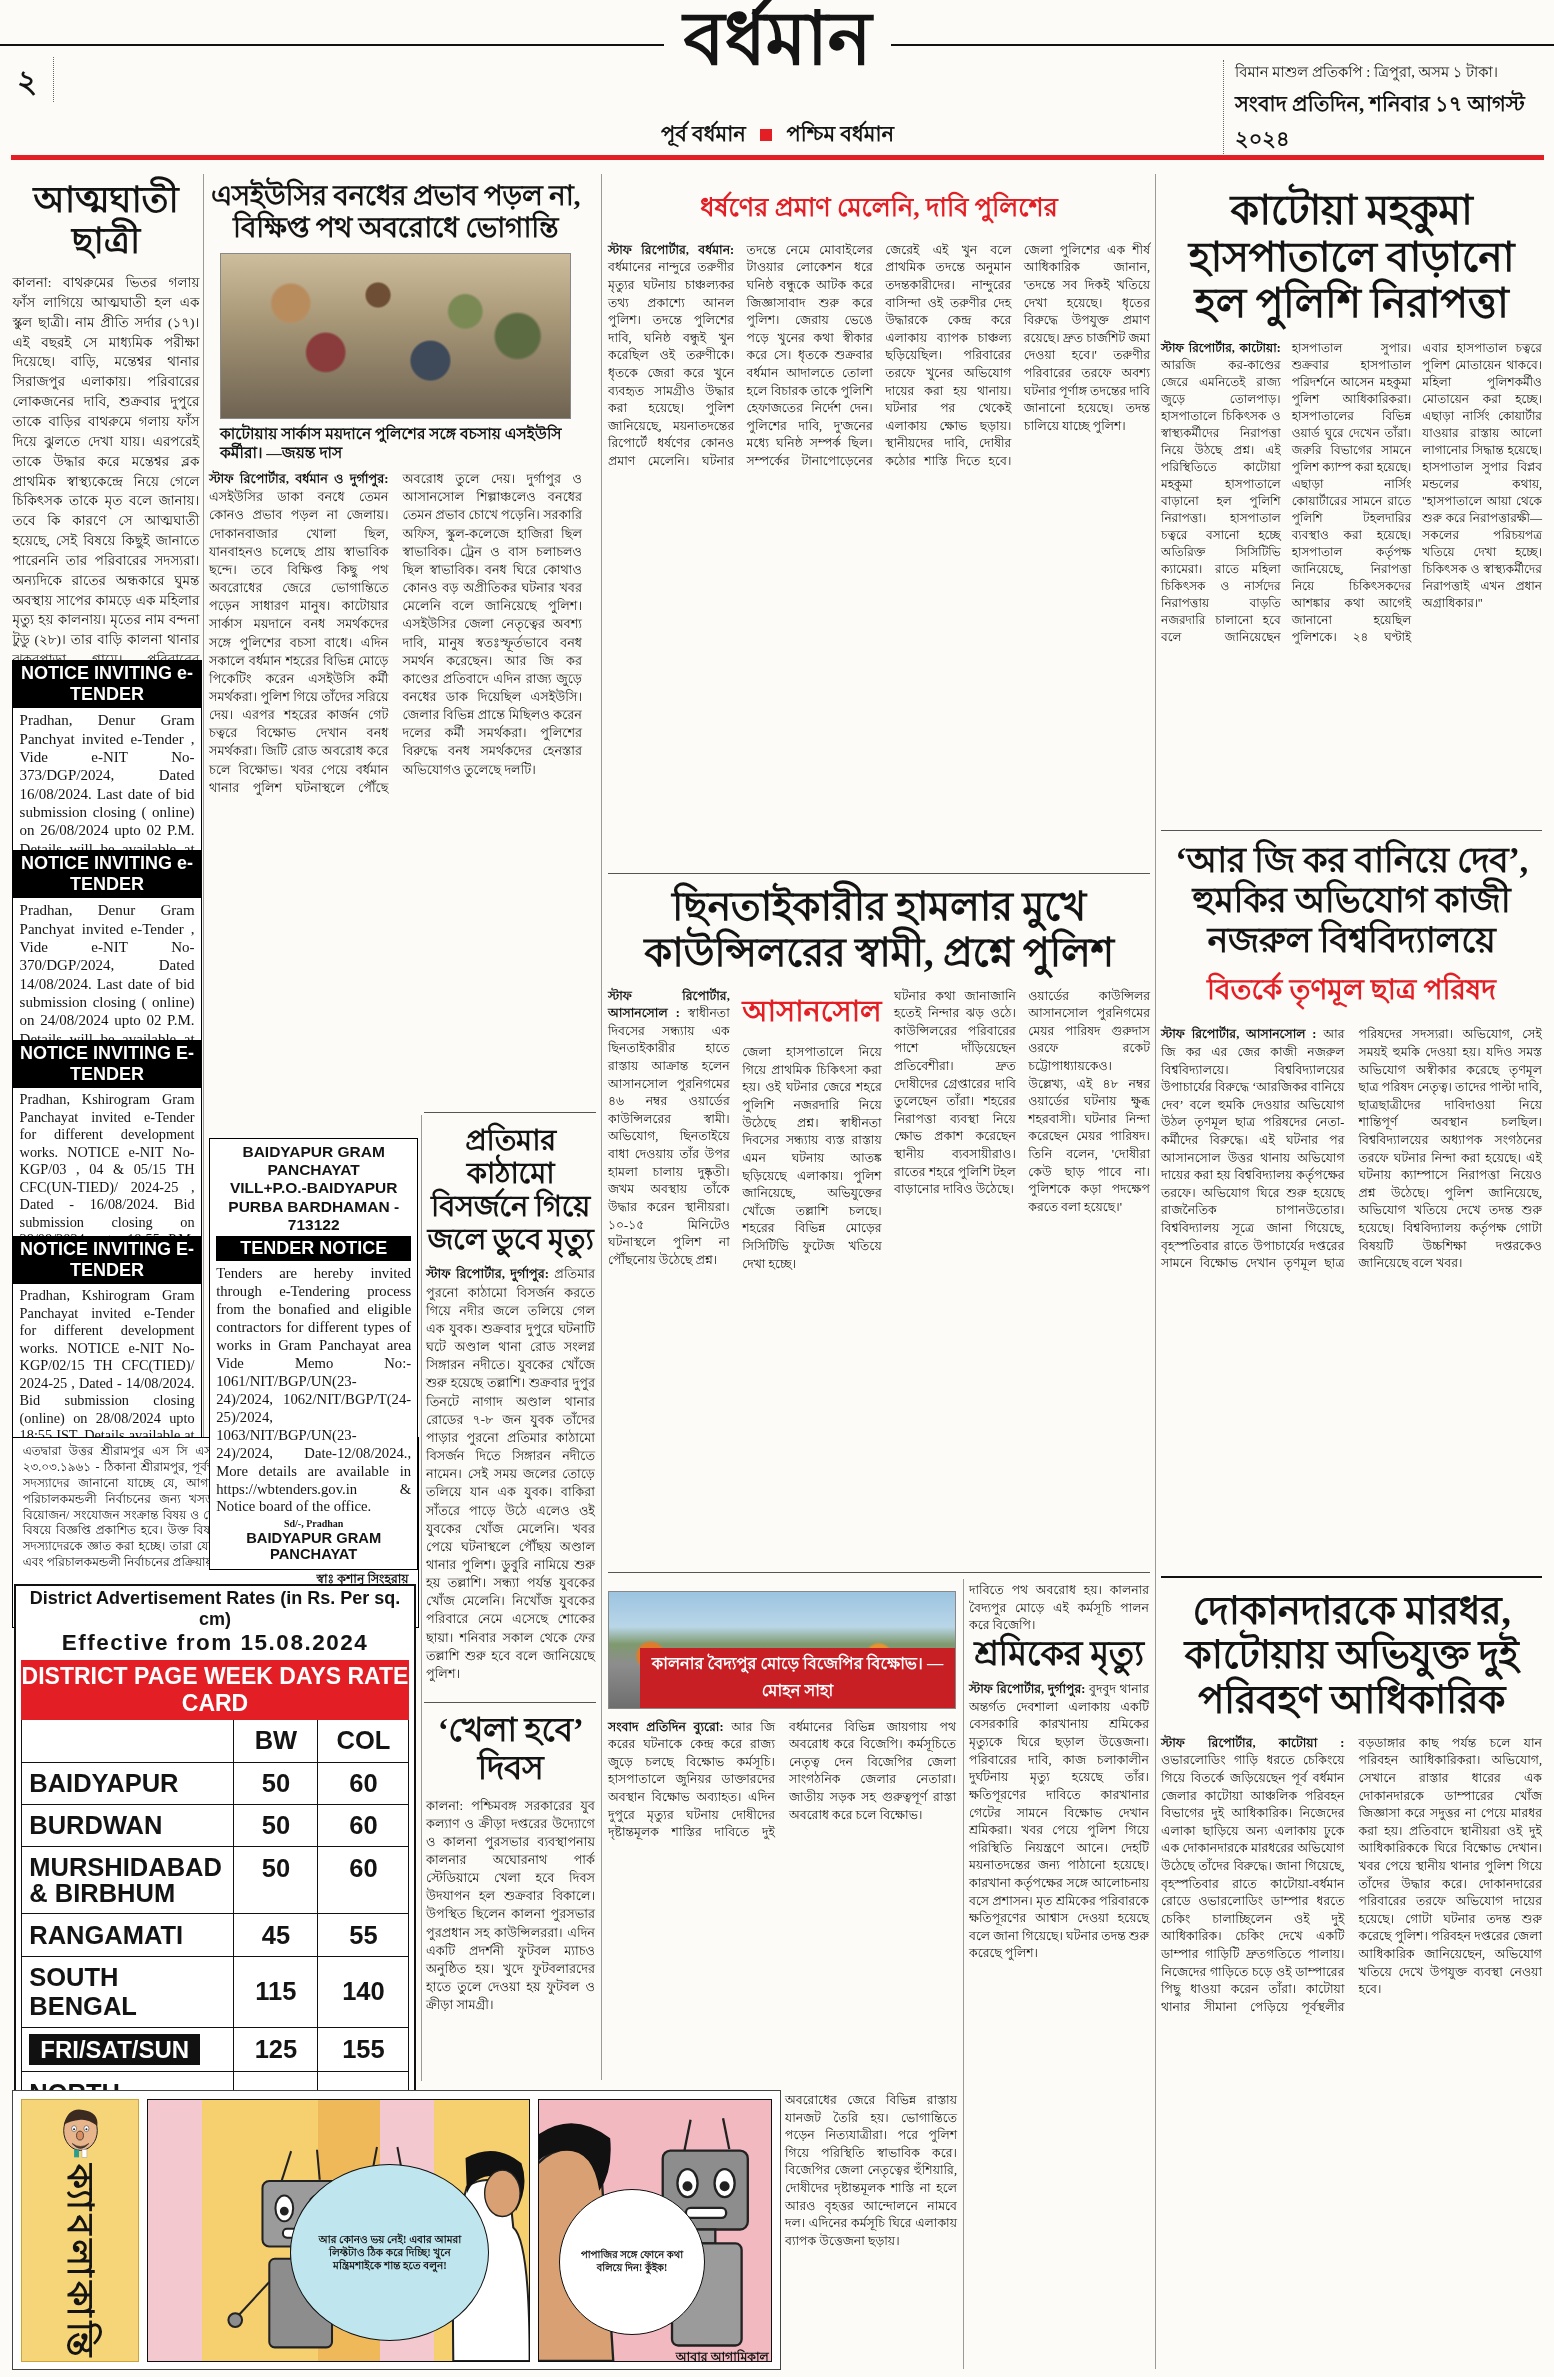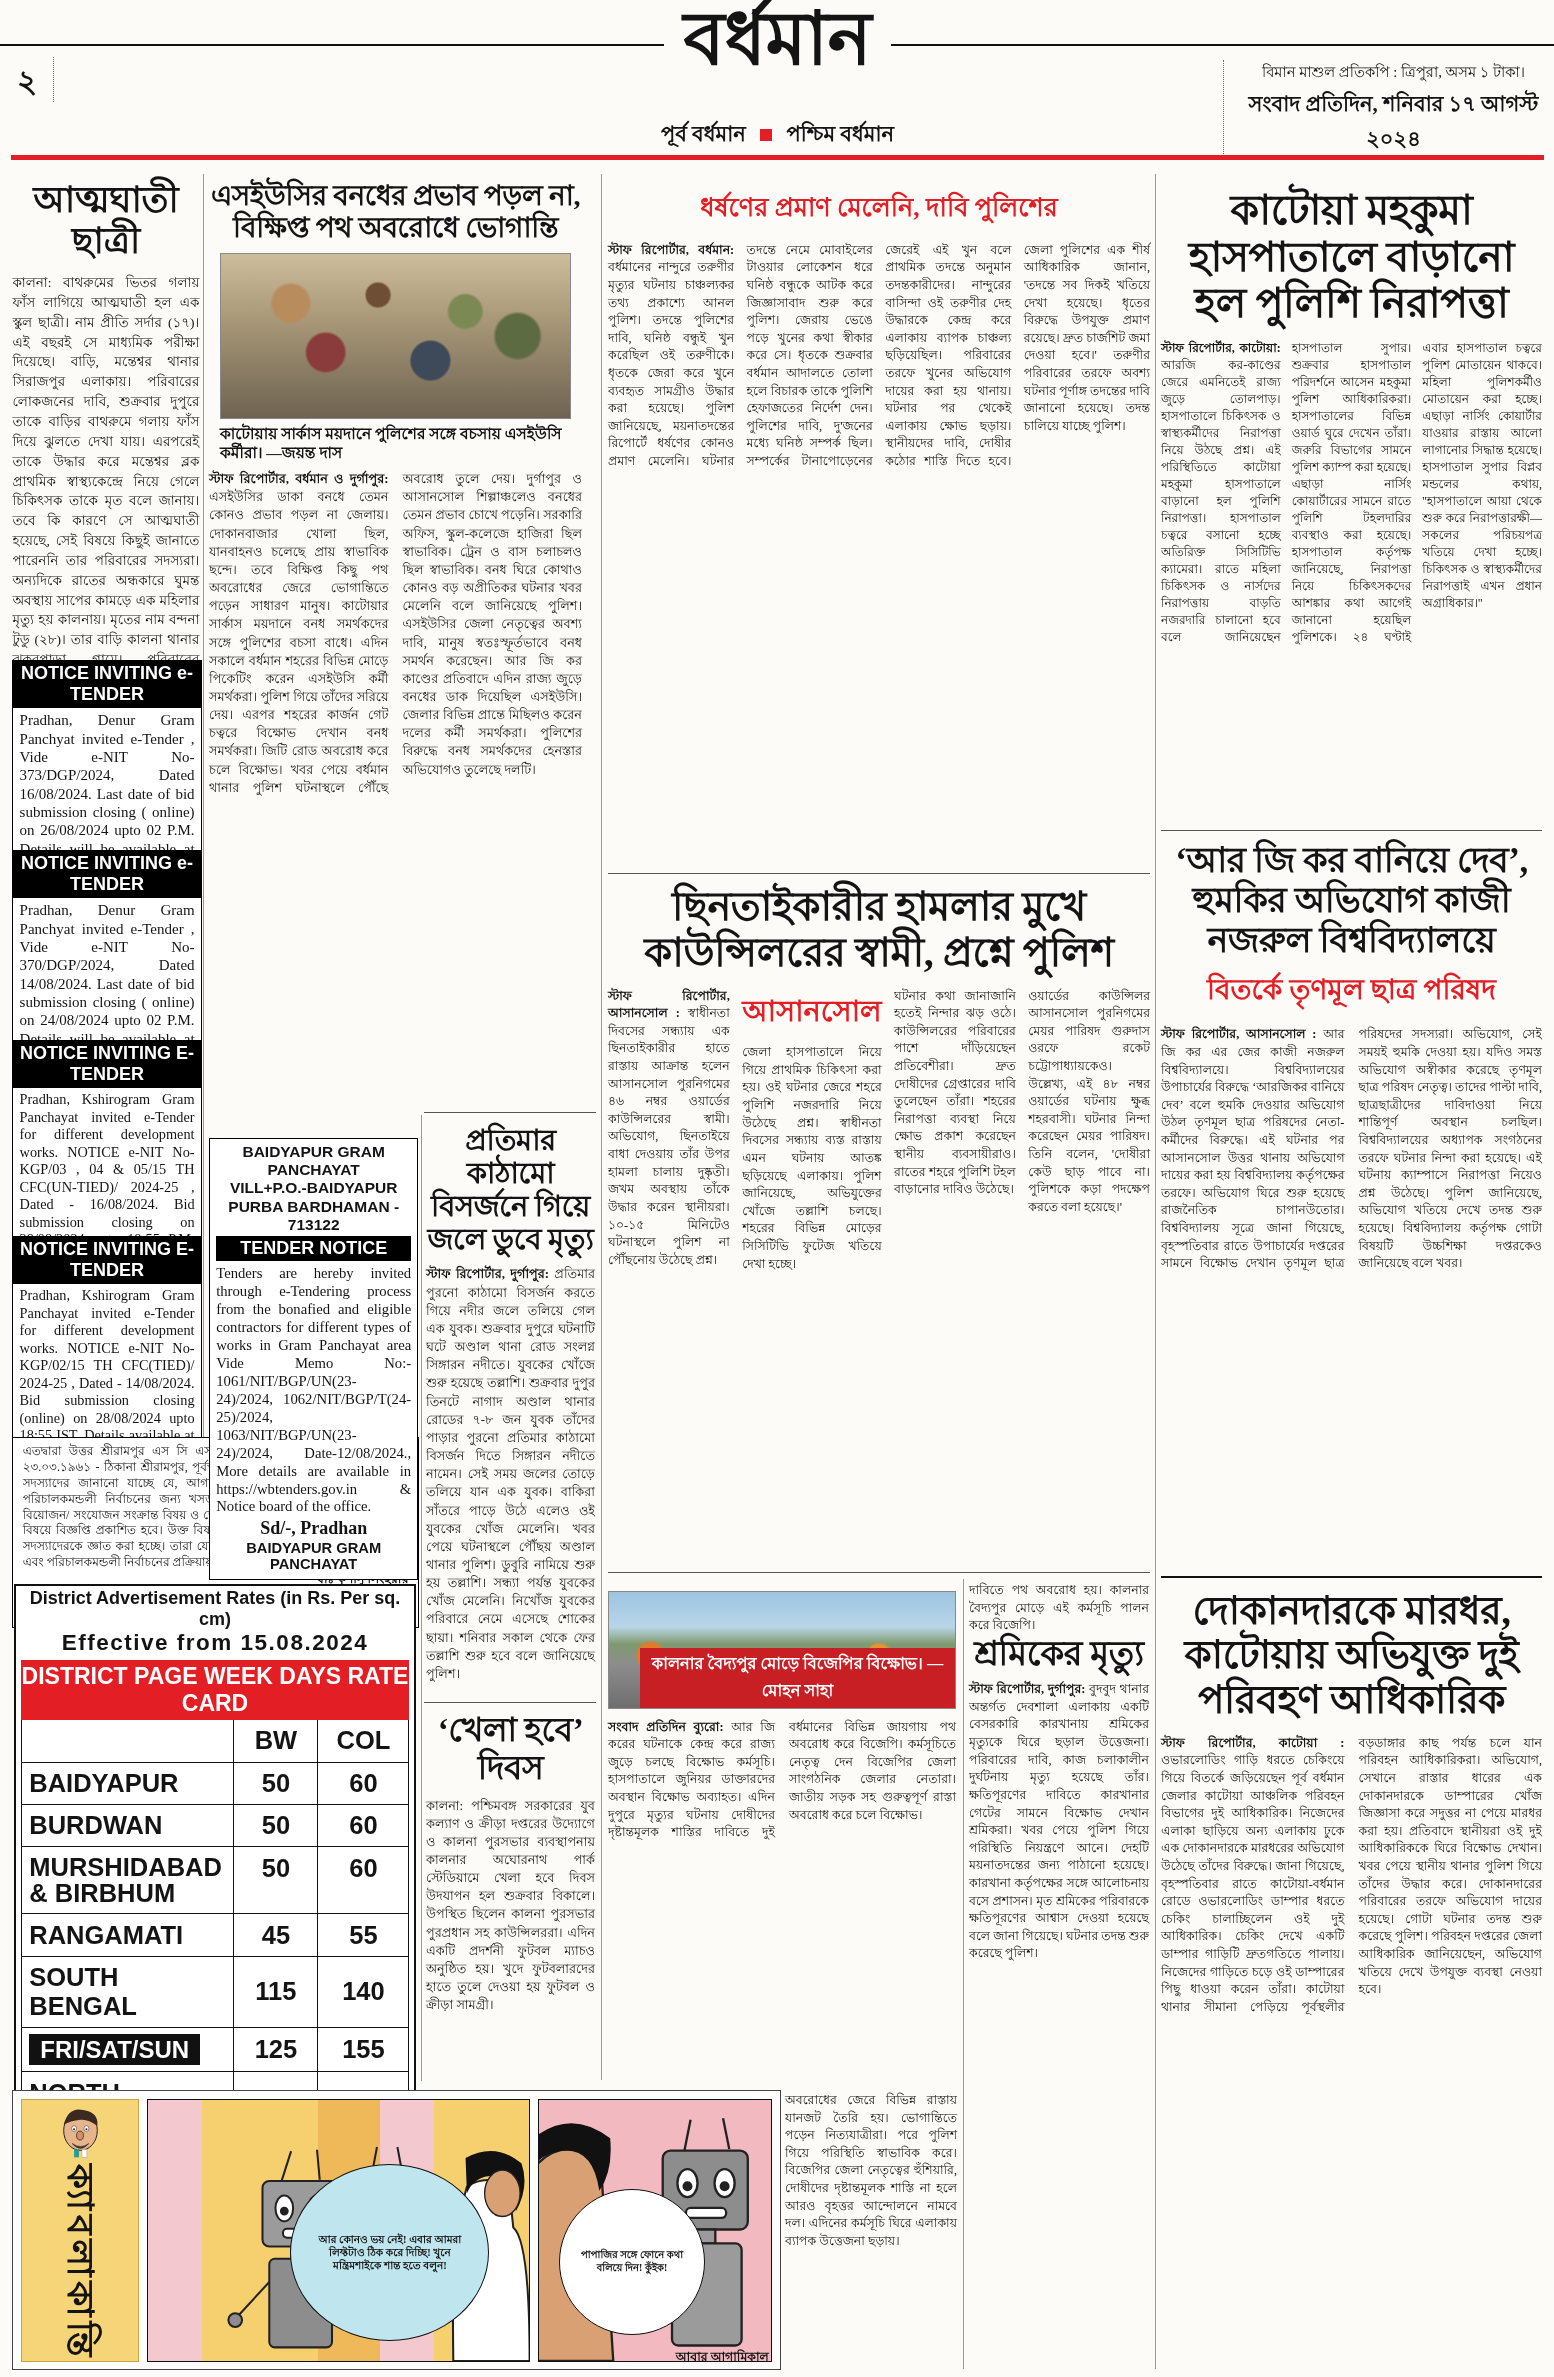--- a/index.html
+++ b/index.html
@@ -77,21 +77,21 @@
 
 <div class="sheet">
 
   <div class="abs" style="left:0;top:44px;width:1555px;height:1.5px;background:#111;"></div>
   <div class="abs headline" style="left:0;top:1.5px;width:1555px;font-size:74px;line-height:1;">
     <span style="background:#fcfbf7;padding:0 20px;">বর্ধমান</span>
   </div>
   <div class="abs dotted-r" style="left:17px;top:57px;width:36px;height:45px;font-size:31px;font-weight:bold;">
     <span>২</span>
   </div>
-  <div class="abs dotted-l" style="left:1223px;top:60px;width:317px;text-align:center;padding-left:11px;">
+  <div class="abs dotted-l" style="left:1223px;top:60px;width:317px;text-align:left;padding-left:11px;">
     <div style="font-size:14.7px;">বিমান মাশুল প্রতিকপি : ত্রিপুরা, অসম ১ টাকা।</div>
     <div style="font-size:21px;font-weight:bold;margin-top:3.1px;">সংবাদ প্রতিদিন,  শনিবার ১৭ আগস্ট ২০২৪</div>
   </div>
   <div class="abs" style="left:0;top:118px;width:1555px;text-align:center;font-size:21px;font-weight:bold;">
     <span>পূর্ব বর্ধমান</span>
     <span style="display:inline-block;width:11.6px;height:11.6px;background:#e31e24;margin:0 9.3px;"></span>
     <span>পশ্চিম বর্ধমান</span>
   </div>
   <div class="red-rule" style="left:11px;top:155px;width:1533px;height:5.4px;"></div>
 
@@ -206,21 +206,21 @@
   </div>
 
   <div class="abs tender-box" style="left:209px;top:1138px;width:195px;">
     <div class="sans" style="text-align:center;font-weight:bold;font-size:15.5px;line-height:1.18;">
       <div>BAIDYAPUR GRAM PANCHAYAT</div>
       <div>VILL+P.O.-BAIDYAPUR</div>
       <div>PURBA BARDHAMAN - 713122</div>
     </div>
     <div class="tender-head" style="margin:1.5px 0 3.9px;">TENDER NOTICE</div>
     <div class="tender-body" style="font-size:14.7px;">Tenders are hereby invited through e-Tendering process from the bonafied and eligible contractors for different types of works in Gram Panchayat area Vide Memo No:- 1061/NIT/BGP/UN(23-24)/2024, 1062/NIT/BGP/T(24-25)/2024, 1063/NIT/BGP/UN(23-24)/2024, Date-12/08/2024., More details are available in https://wbtenders.gov.in &amp; Notice board of the office.</div>
-    <div class="tender-sig" style="font-size:18px;">Sd/-, Pradhan</div>
+    <div class="tender-sig" style="font-size:10px;">Sd/-, Pradhan</div>
     <div class="tender-sig sans" style="font-size:14.7px;">BAIDYAPUR GRAM PANCHAYAT</div>
   </div>
 
   <div class="hairline-h" style="left:424px;top:1112px;width:172px;"></div>
   <div class="abs" style="left:426px;top:1124px;width:169px;">
     <div class="headline" style="font-size:29px;">প্রতিমার কাঠামো বিসর্জনে গিয়ে জলে ডুবে মৃত্যু</div>
     <div class="body-text" style="margin-top:9.3px;font-size:12.8px;">
       <span class="dateline">স্টাফ রিপোর্টার, দুর্গাপুর:</span><span> প্রতিমার পুরনো কাঠামো বিসর্জন করতে গিয়ে নদীর জলে তলিয়ে গেল এক যুবক। শুক্রবার দুপুরে ঘটনাটি ঘটে অণ্ডাল থানা রোড সংলগ্ন সিঙ্গারন নদীতে। যুবকের খোঁজে শুরু হয়েছে তল্লাশি। শুক্রবার দুপুর তিনটে নাগাদ অণ্ডাল থানার রোডের ৭-৮ জন যুবক তাঁদের পাড়ার পুরনো প্রতিমার কাঠামো বিসর্জন দিতে সিঙ্গারন নদীতে নামেন। সেই সময় জলের তোড়ে তলিয়ে যান এক যুবক। বাকিরা সাঁতরে পাড়ে উঠে এলেও ওই যুবকের খোঁজ মেলেনি। খবর পেয়ে ঘটনাস্থলে পৌঁছয় অণ্ডাল থানার পুলিশ। ডুবুরি নামিয়ে শুরু হয় তল্লাশি। সন্ধ্যা পর্যন্ত যুবকের খোঁজ মেলেনি। নিখোঁজ যুবকের পরিবারে নেমে এসেছে শোকের ছায়া। শনিবার সকাল থেকে ফের তল্লাশি শুরু হবে বলে জানিয়েছে পুলিশ।</span>
     </div>
   </div>

